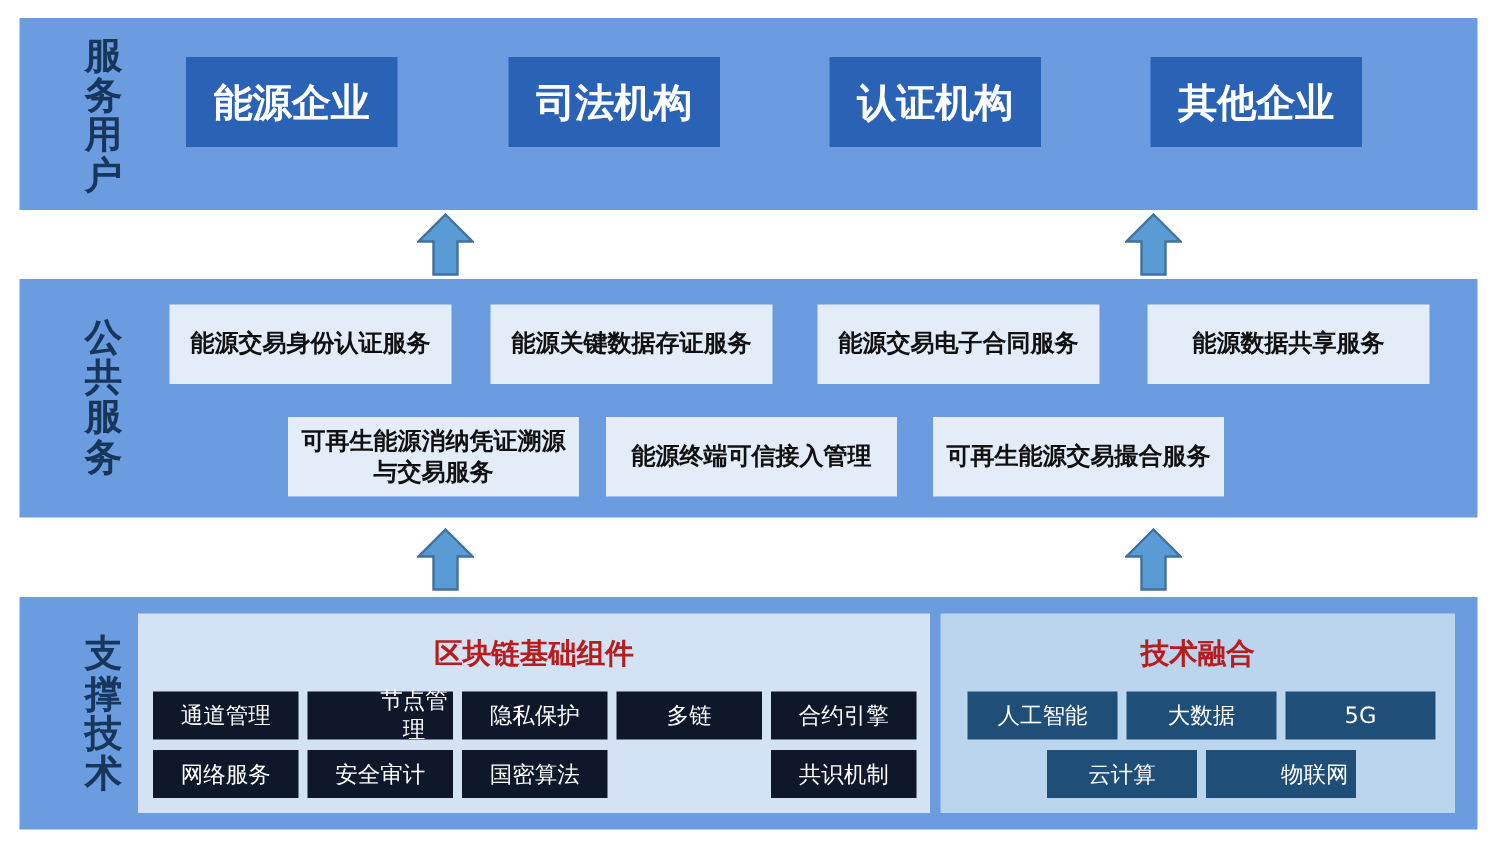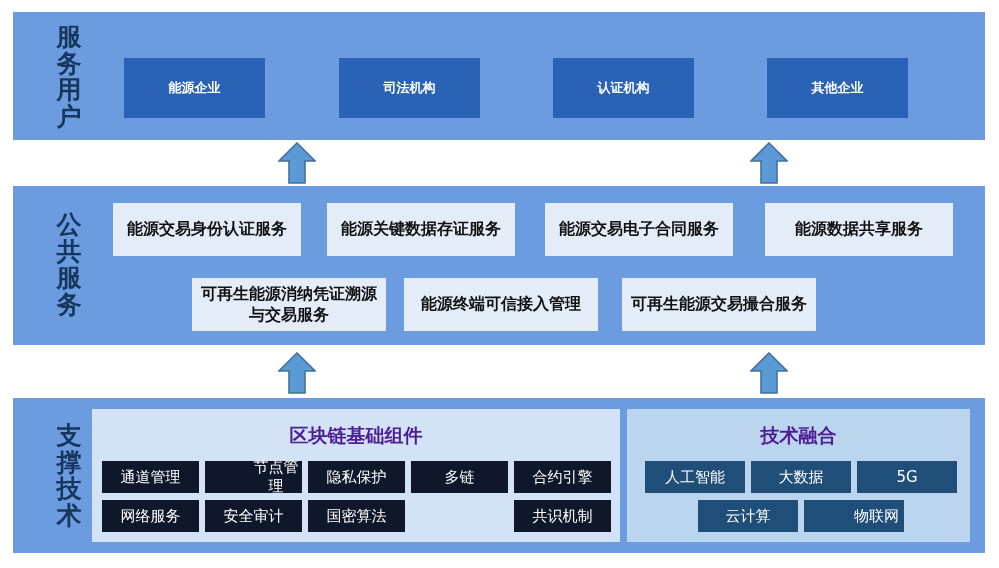--- a/index.html
+++ b/index.html
@@ -41,27 +41,26 @@
     white-space: pre-line;
     font-size: 25px;
   }
 
   
   .user-box {
     position: absolute;
     background: #2a63b5;
     color: #ffffff;
     font-weight: bold;
-    font-size: 13px;
-    display: flex;
-    align-items: center;
-    justify-content: center;
-    text-align: center;
-    box-sizing: border-box;
-    margin-top: 20px;
+    font-size: 26px;
+    display: flex;
+    align-items: center;
+    justify-content: center;
+    text-align: center;
+    box-sizing: border-box;
   }
 
   
   .svc-box {
     position: absolute;
     background: #e3ecf7;
     color: #111111;
     font-weight: bold;
     font-size: 16px;
     line-height: 1.28;
@@ -79,21 +78,21 @@
     box-sizing: border-box;
   }
   .panel.blockchain { background: #d3e2f4; }
   .panel.fusion    { background: #bcd5ee; }
 
   .panel-title {
     position: absolute;
     left: 0;
     right: 0;
     text-align: center;
-    color: #4c1d95;
+    color: #b91c1c;
     font-weight: bold;
     font-size: 19px;
   }
 
   .chip {
     position: absolute;
     display: flex;
     align-items: center;
     justify-content: center;
     text-align: center;

